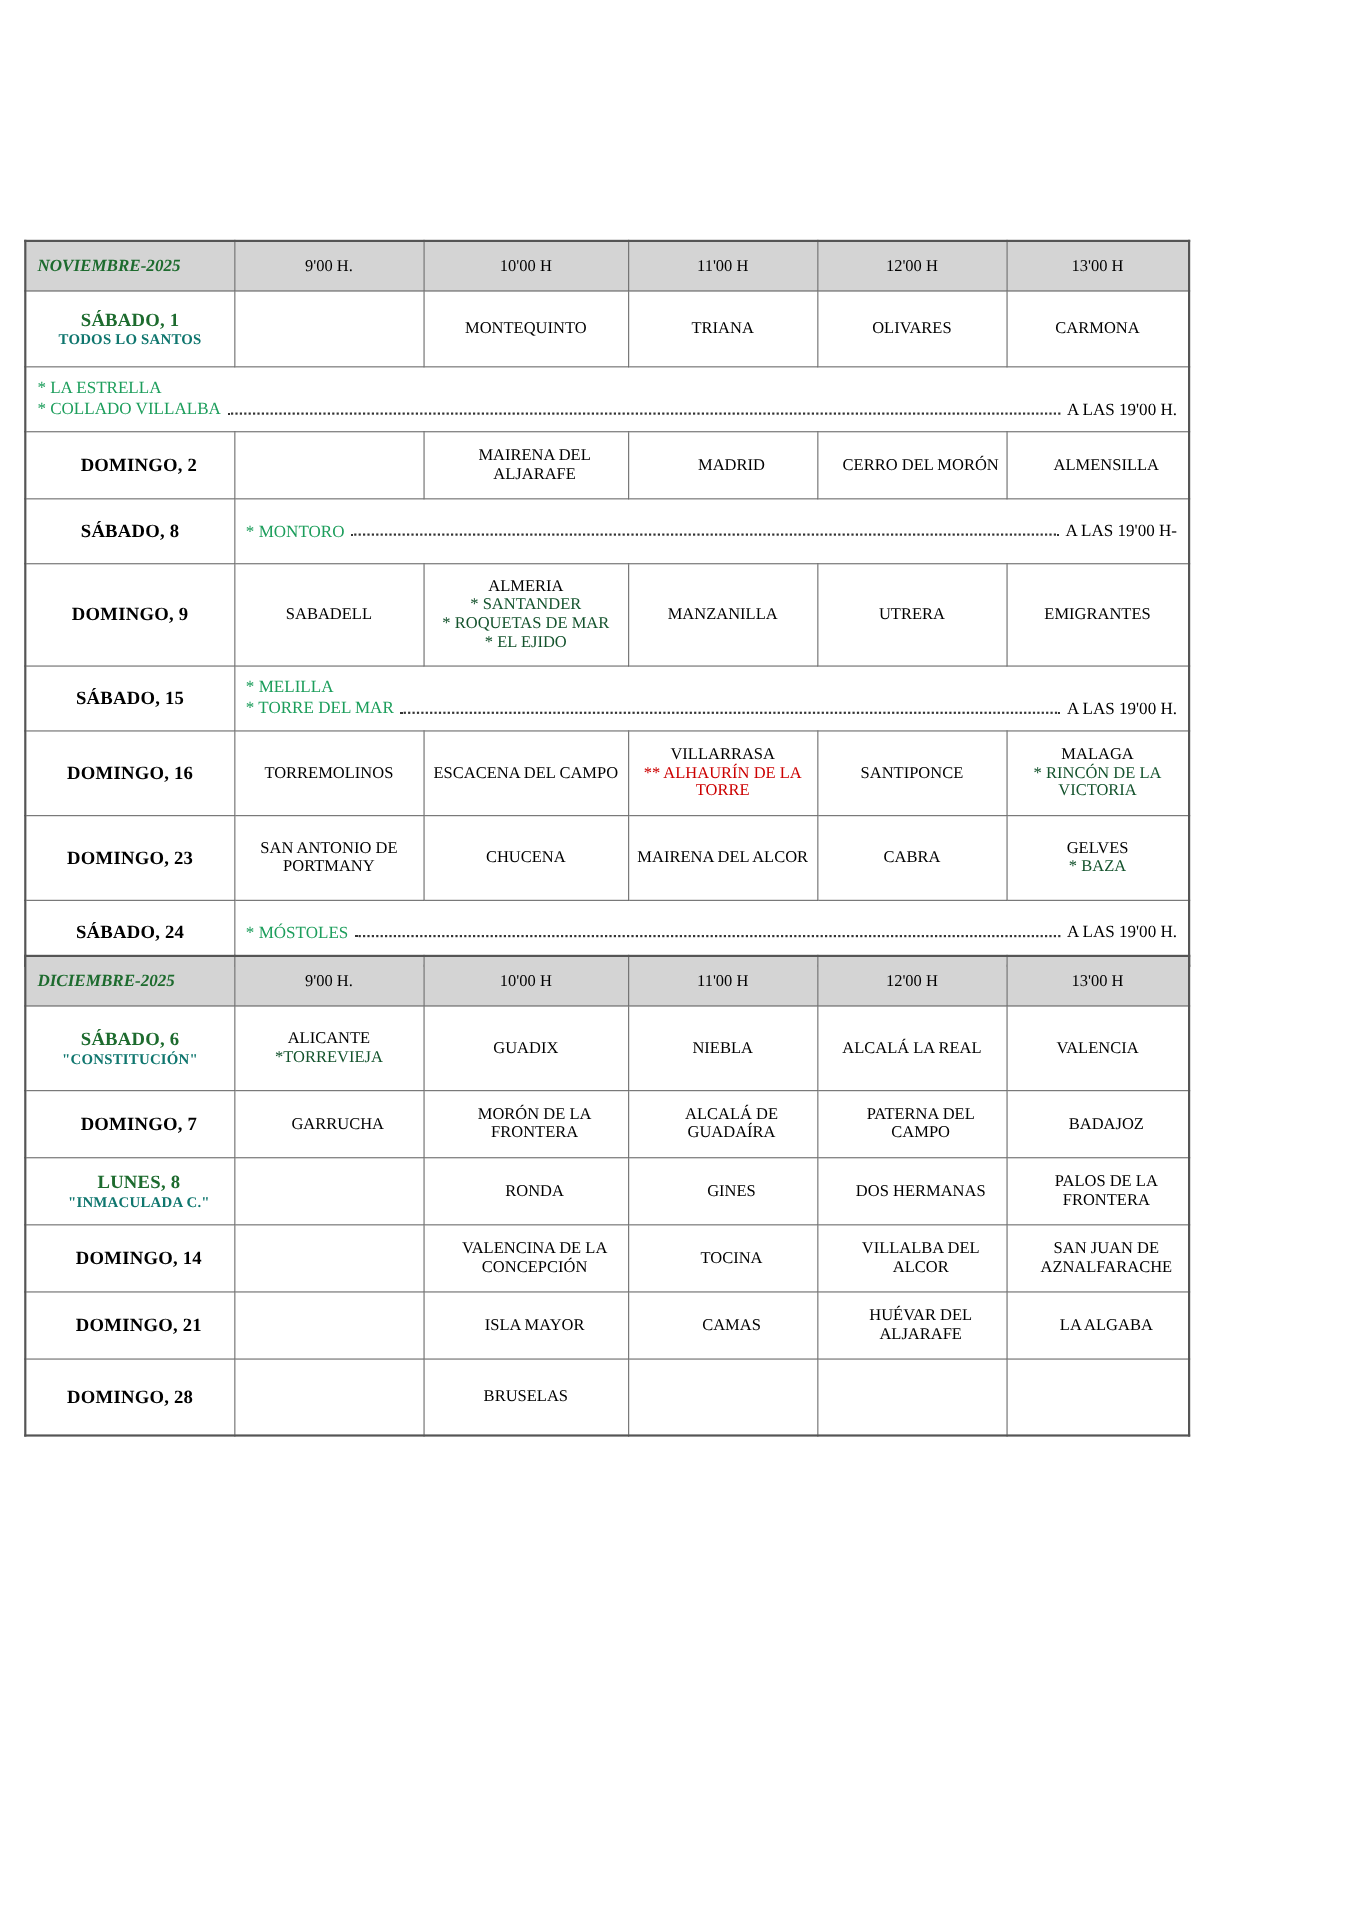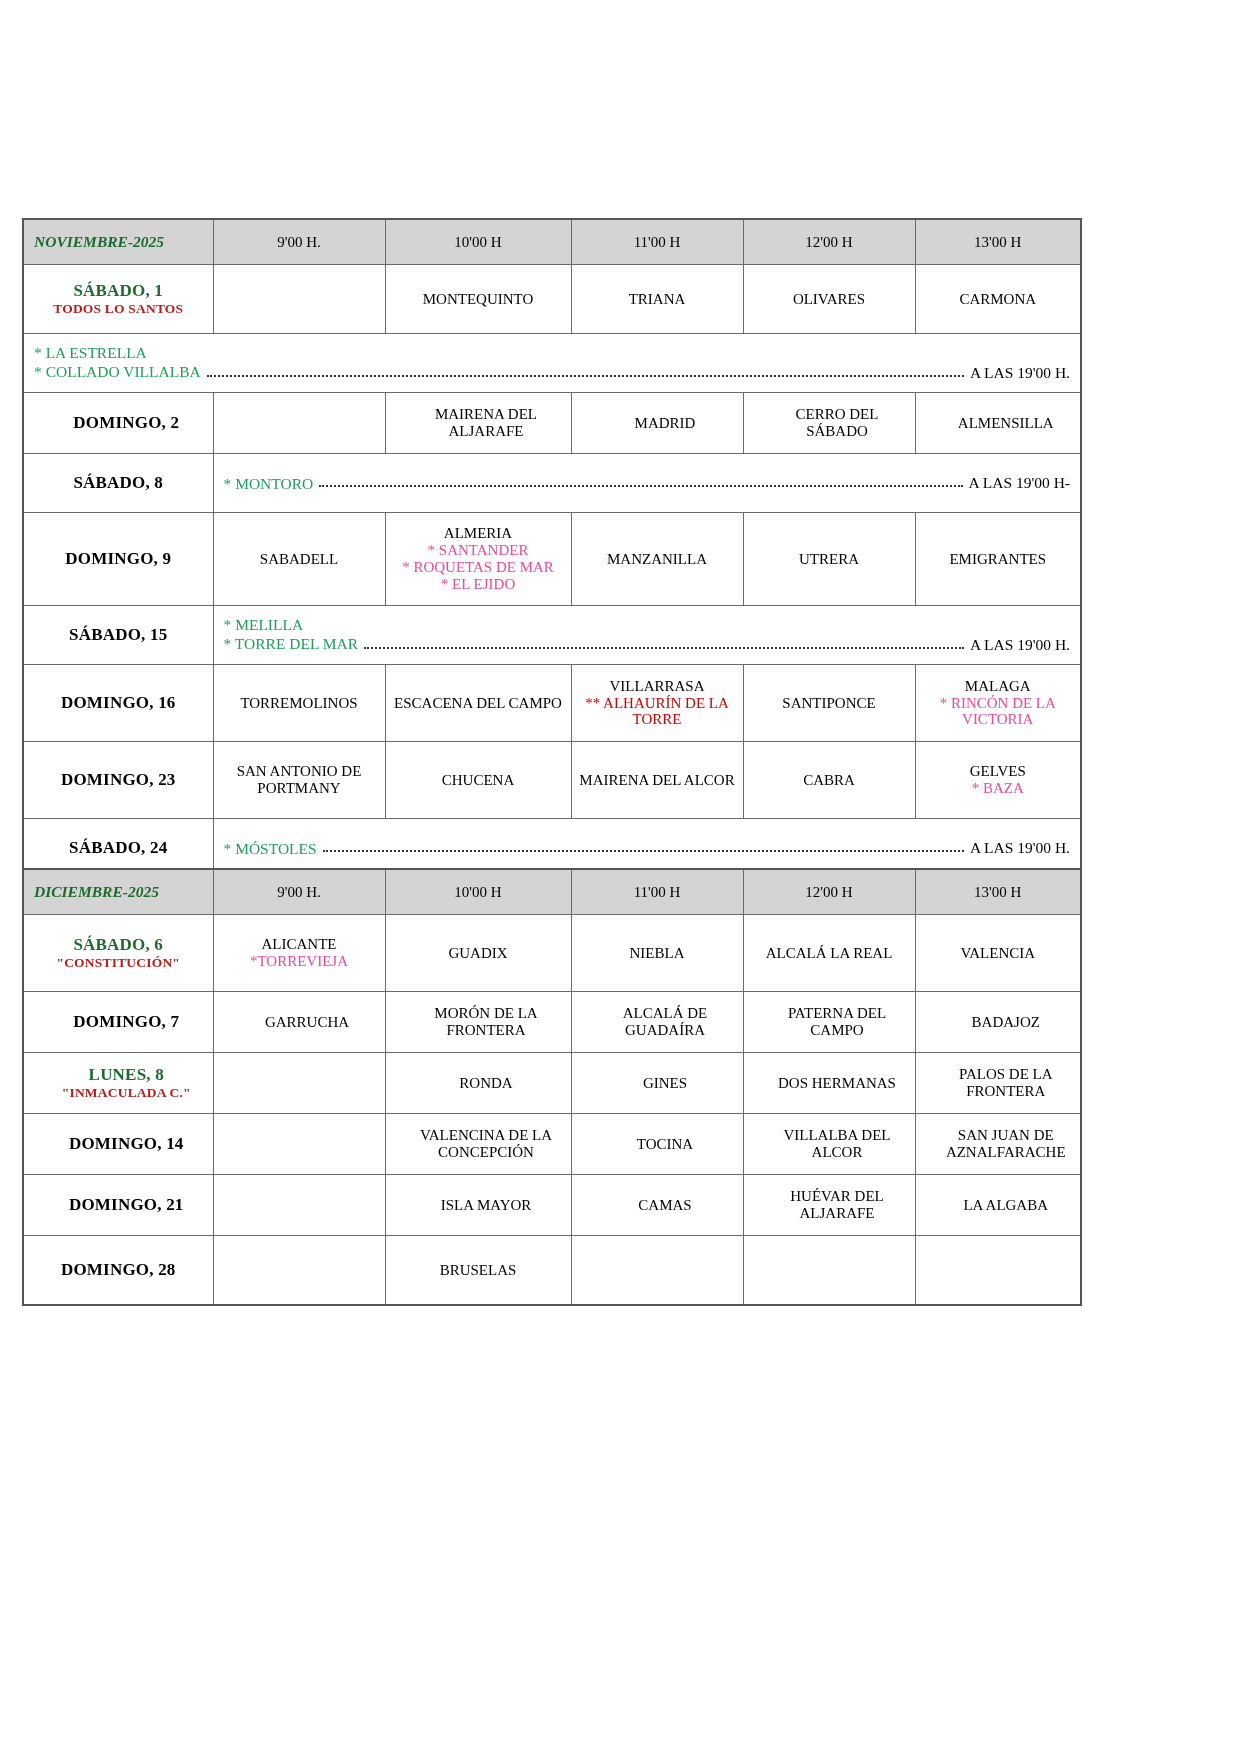--- a/index.html
+++ b/index.html
@@ -75,27 +75,27 @@
   }
   .daycell.green {
     color: #1d6b2e;
   }
   .daycell .sub {
     display: block;
     font-size: 13.5px;
     font-weight: bold;
     margin-top: 1px;
   }
-  .daycell .sub.green { color: #b91c1c; }
+  .daycell .sub.green { color: #0f766e; }
 
   .place {
     font-size: 15px;
   }
   .place .green {
-    color: #ec4899;
+    color: #14532d;
     display: block;
   }
   .place .red {
     color: #cc0000;
     display: block;
   }
 
   
   .wide {
     text-align: left;
@@ -192,21 +192,21 @@
           <tr class="row-mid">
             <td class="daycell"><span>DOMINGO, 2</span></td>
             <td class="place"></td>
             <td class="place">
               <span style="display: block;">MAIRENA DEL ALJARAFE</span>
             </td>
             <td class="place">
               <span style="display: block;">MADRID</span>
             </td>
             <td class="place">
-              <span style="display: block;">CERRO DEL SÁBADO</span>
+              <span style="display: block;">CERRO DEL MORÓN</span>
             </td>
             <td class="place">
               <span style="display: block;">ALMENSILLA</span>
             </td>
           </tr>
           <tr>
             <td class="daycell"><span>SÁBADO,    8</span></td>
             <td class="wide wide-single" colspan="5">
               <div class="wide-inner">
                 <div class="wide-left">

